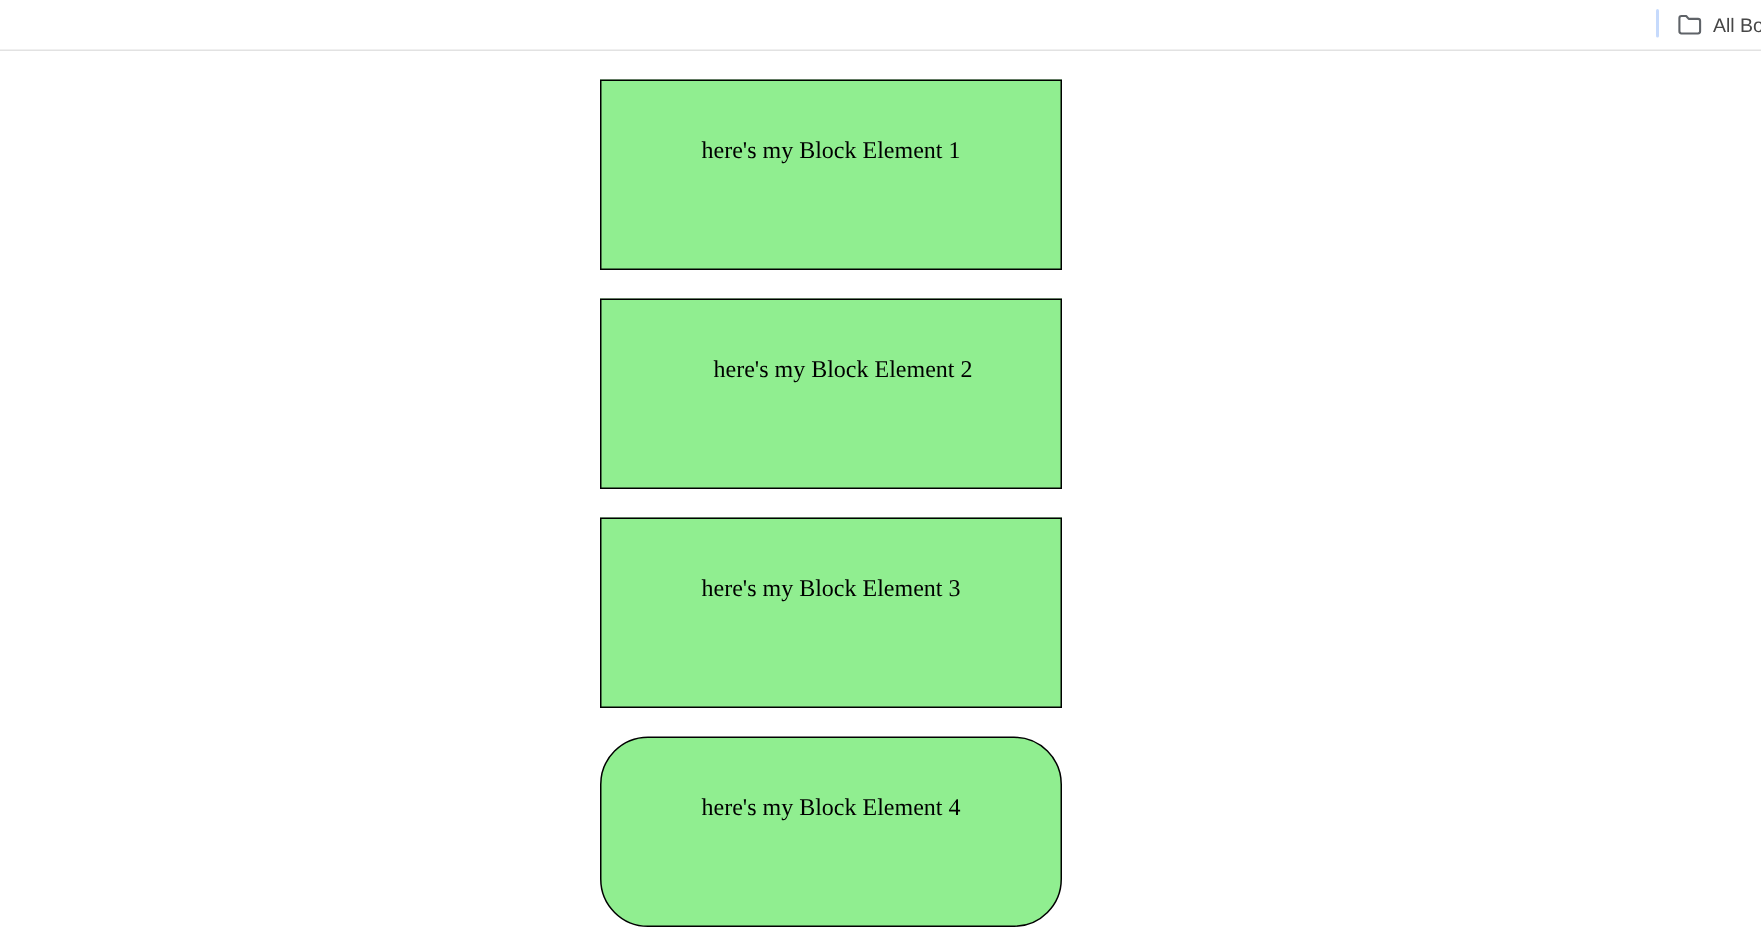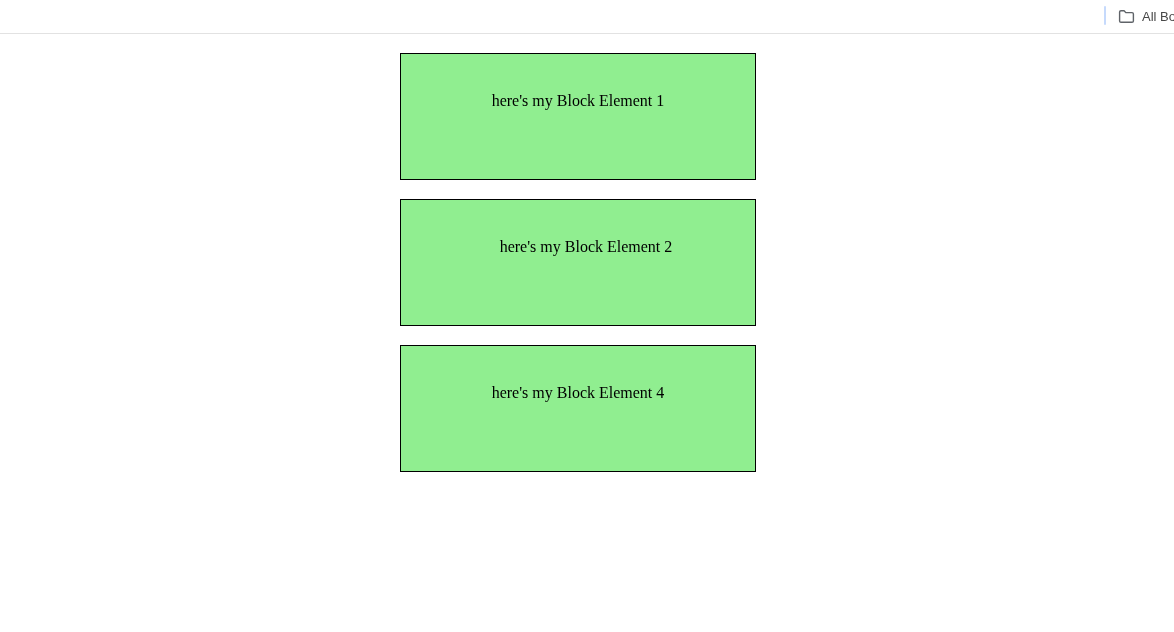--- a/index.html
+++ b/index.html
@@ -57,21 +57,21 @@
     color: #474747;
     font-family: "Liberation Sans", sans-serif;
   }
 
   
   .page-content {
     padding: 19px 0 0 400px;
   }
   .block {
     box-sizing: border-box;
-    width: 356px;
+    width: 308px;
     height: 127px;
     margin: 0 0 19px 0;
     background: #90ee90;
     border: 1px solid #000000;
     text-align: center;
     padding-top: 38px;
     font-family: "Liberation Serif", serif;
     font-size: 16px;
     line-height: 18px;
     color: #000000;
@@ -93,15 +93,18 @@
 </div>
 
 <div class="page-content">
   <div class="block" style="background: rgb(144, 238, 144); border-color: rgb(0, 0, 0); color: rgb(0, 0, 0);">
     <span>here's my Block Element 1</span>
   </div>
   <div class="block" style="background: rgb(144, 238, 144); border-color: rgb(0, 0, 0); color: rgb(0, 0, 0); padding-left: 16px;">
     <span>here's my Block Element 2</span>
   </div>
   <div class="block" style="background: rgb(144, 238, 144); border-color: rgb(0, 0, 0); color: rgb(0, 0, 0);">
+    <span>here's my Block Element 3</span>
+  </div>
+  <div class="block" style="background: rgb(144, 238, 144); border-color: rgb(0, 0, 0); color: rgb(0, 0, 0); border-radius: 32px;">
     <span>here's my Block Element 4</span>
   </div>
 </div>
 
 </body></html>

